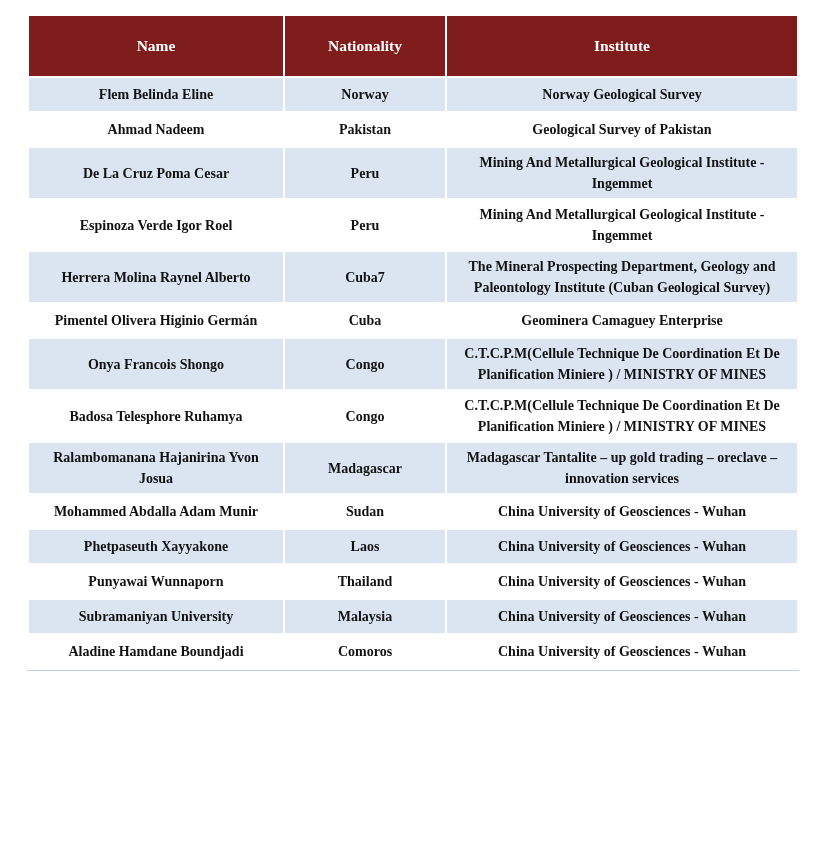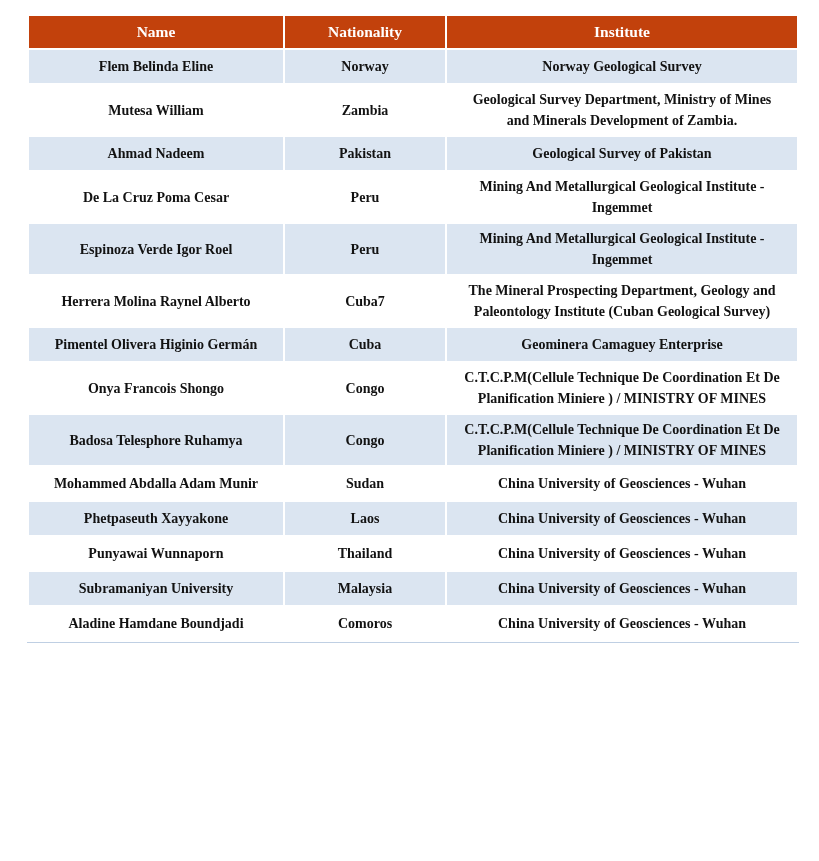--- a/index.html
+++ b/index.html
@@ -27,25 +27,25 @@
   col.c-nat  { width: 160px; }
   col.c-inst { width: 350px; }
 
   th, td {
     text-align: center;
     vertical-align: middle;
     font-weight: bold;
     word-wrap: break-word;
   }
   thead th {
-    background: #c2410c;
+    background: #7f1d1d;
     color: #ffffff;
     font-size: 15.5px;
     height: 28px;
-    padding: 2px 4px;
+    padding: 16px 4px;
     line-height: 1.3;
   }
   tbody td {
     color: #121212;
     font-size: 14px;
     line-height: 1.5;
     padding: 4px 16px;
     height: 25px;
     background: #ffffff;
   }
@@ -70,25 +70,20 @@
         <th>Institute</th>
       </tr>
     </thead>
     <tbody id="roster-body">
         <tr>
           <td>Flem Belinda Eline</td>
           <td>Norway</td>
           <td>Norway Geological Survey</td>
         </tr>
         <tr>
-          <td>Mutesa William</td>
-          <td>Zambia</td>
-          <td>Geological Survey Department, Ministry of Mines and Minerals Development of Zambia.</td>
-        </tr>
-        <tr>
           <td>Ahmad Nadeem</td>
           <td>Pakistan</td>
           <td>Geological Survey of Pakistan</td>
         </tr>
         <tr>
           <td>De La Cruz Poma Cesar</td>
           <td>Peru</td>
           <td>Mining And Metallurgical Geological Institute - Ingemmet</td>
         </tr>
         <tr>
@@ -110,20 +105,25 @@
           <td>Onya Francois Shongo</td>
           <td>Congo</td>
           <td>C.T.C.P.M(Cellule Technique De Coordination Et De Planification Miniere ) / MINISTRY OF MINES</td>
         </tr>
         <tr>
           <td>Badosa Telesphore Ruhamya</td>
           <td>Congo</td>
           <td>C.T.C.P.M(Cellule Technique De Coordination Et De Planification Miniere ) / MINISTRY OF MINES</td>
         </tr>
         <tr>
+          <td>Ralambomanana Hajanirina Yvon Josua</td>
+          <td>Madagascar</td>
+          <td>Madagascar Tantalite – up gold trading – oreclave – innovation services</td>
+        </tr>
+        <tr>
           <td>Mohammed Abdalla Adam Munir</td>
           <td>Sudan</td>
           <td>China University of Geosciences - Wuhan</td>
         </tr>
         <tr>
           <td>Phetpaseuth Xayyakone</td>
           <td>Laos</td>
           <td>China University of Geosciences - Wuhan</td>
         </tr>
         <tr>

